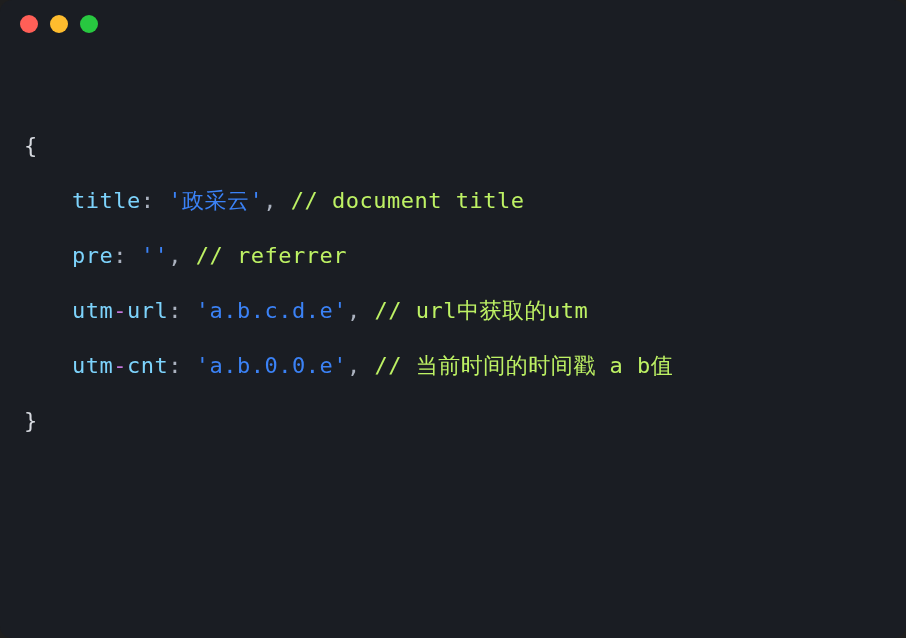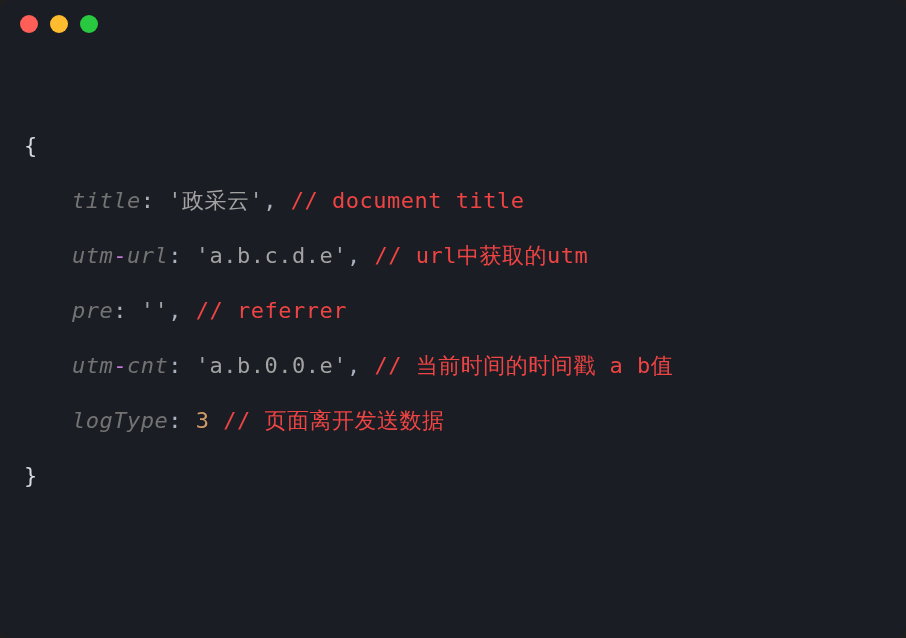--- a/index.html
+++ b/index.html
@@ -64,65 +64,63 @@
     
     .indent {
       padding-left: 48px;
     }
     
     .brace {
       color: #d7dae0;
     }
     
     .key {
-      color: #737373;
-      font-style: italic;
+      color: #7dd3fc;
     }
     
     .string {
-      color: #a3a3a3;
+      color: #3b82f6;
     }
     
     .number {
       color: #d19a66;
     }
     
     .operator {
       color: #c678dd;
     }
     
     .punct {
       color: #abb2bf;
     }
     
     .comment {
-      color: #ef4444;
+      color: #bef264;
       text-align: center;
     }
   </style>
 </head>
 <body>
 
 <div class="window">
   <div class="titlebar">
     <div class="traffic-light red"></div>
     <div class="traffic-light yellow"></div>
     <div class="traffic-light green"></div>
   </div>
 
   <div class="code-content">
     <div class="line"><span class="brace">{</span></div>
 
     <div class="line indent"><span class="key">title</span><span class="punct">: </span><span class="string">'政采云'</span><span class="punct">, </span><span class="comment">// document title</span></div>
 
+    <div class="line indent"><span class="key">pre</span><span class="punct">: </span><span class="string">''</span><span class="punct">, </span><span class="comment">// referrer</span></div>
+
     <div class="line indent"><span class="key">utm</span><span class="operator">-</span><span class="key">url</span><span class="punct">: </span><span class="string">'a.b.c.d.e'</span><span class="punct">, </span><span class="comment">// url中获取的utm</span></div>
-
-    <div class="line indent"><span class="key">pre</span><span class="punct">: </span><span class="string">''</span><span class="punct">, </span><span class="comment">// referrer</span></div>
 
     <div class="line indent"><span class="key">utm</span><span class="operator">-</span><span class="key">cnt</span><span class="punct">: </span><span class="string">'a.b.0.0.e'</span><span class="punct">, </span><span class="comment">// 当前时间的时间戳 a b值</span></div>
 
 
 
-    <div class="line indent"><span class="key">logType</span><span class="punct">: </span><span class="number">3</span><span class="punct"> </span><span class="comment">// 页面离开发送数据</span></div>
 
     <div class="line"><span class="brace">}</span></div>
   </div>
 </div>
 
 </body></html>

